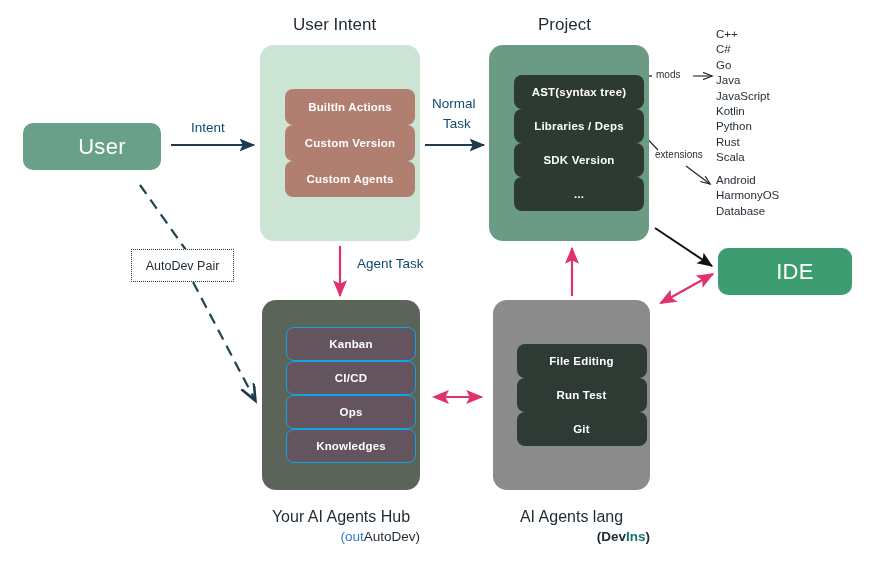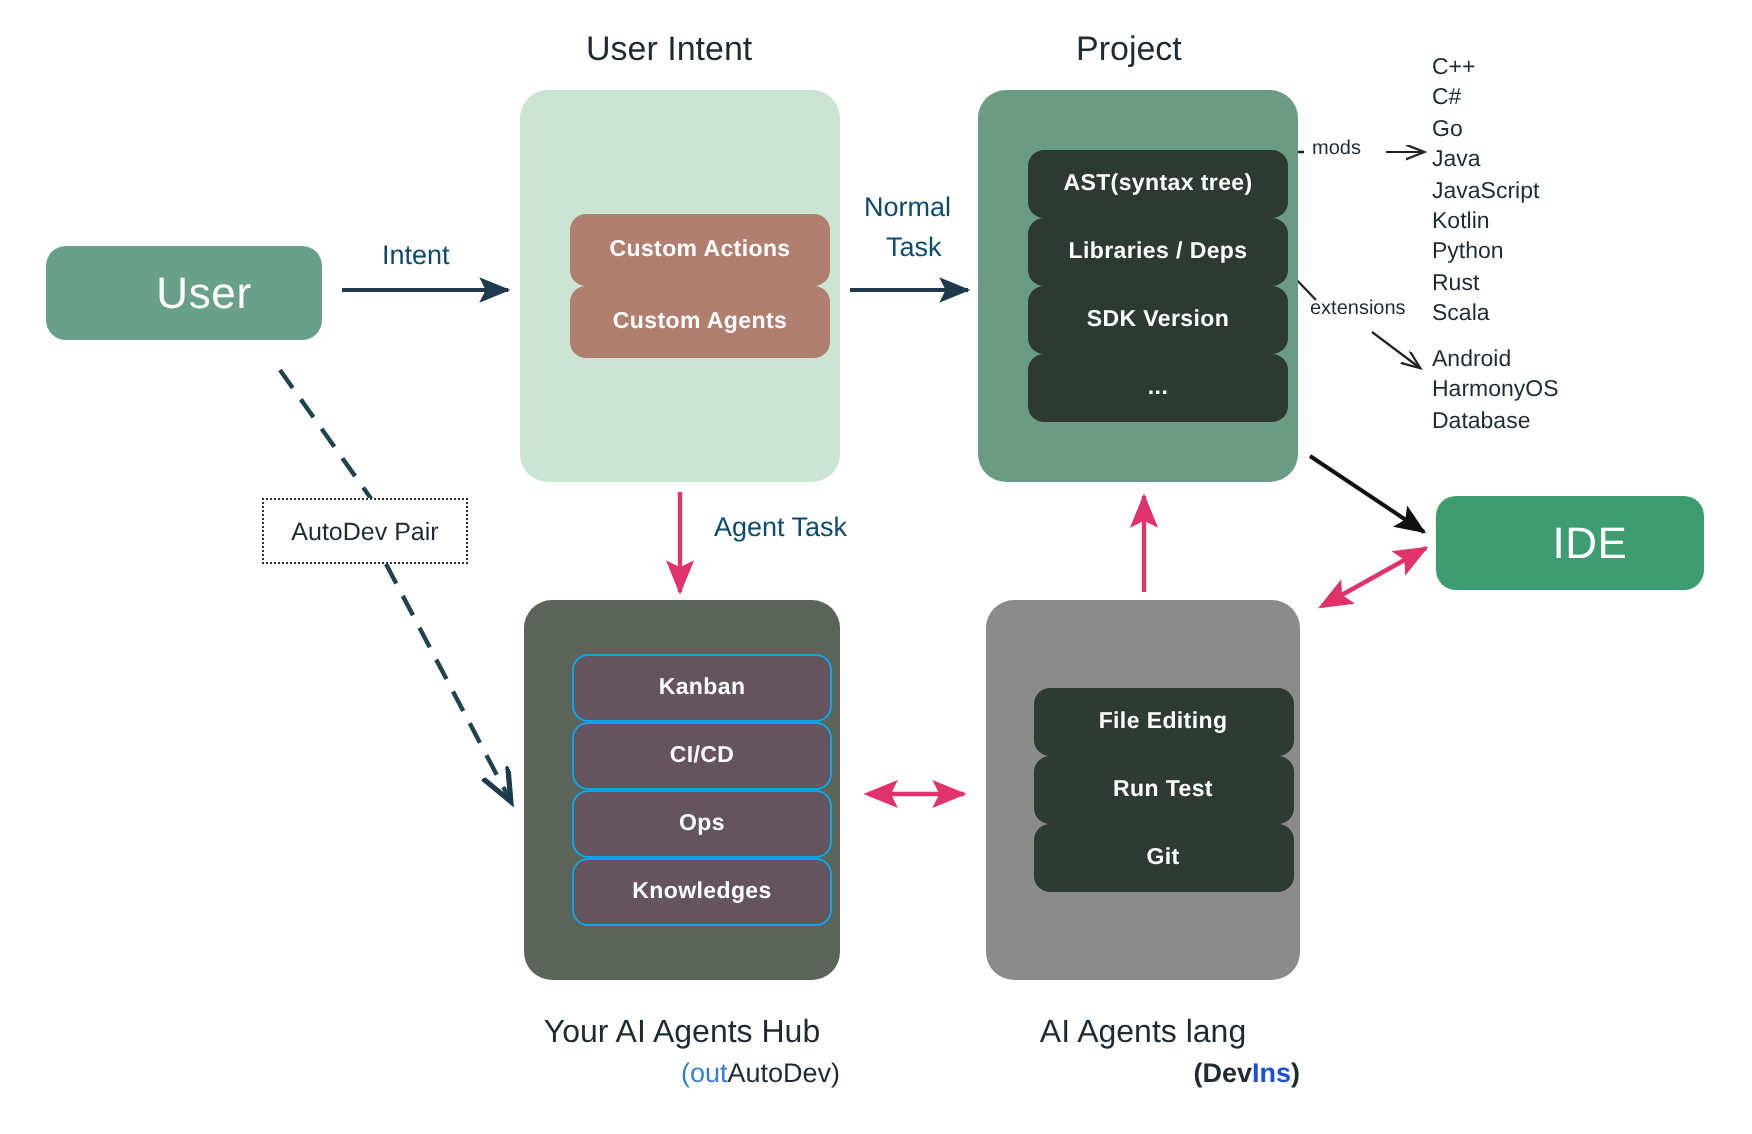--- a/index.html
+++ b/index.html
@@ -137,21 +137,21 @@
     background: #ffffff;
     box-sizing: border-box;
     display: flex;
     align-items: center;
     justify-content: center;
     font-size: 12.5px;
     color: #1f2a33;
   }
 
   .blue { color: #2f7fd4; }
-  .pink { color: #1d4ed8; }
+  .pink { color: #0f766e; }
   .bold { font-weight: bold; }
 </style>
 </head>
 <body>
 
 <div id="canvas">
 
   <svg id="wires" viewBox="0 0 876 567" width="876" height="567">
     <defs>
       <marker id="ah-dark" markerWidth="9" markerHeight="9" refX="7.2" refY="3.2" orient="auto" markerUnits="strokeWidth">
@@ -205,21 +205,24 @@
   <div class="abs pill user-box">
     <span>User</span>
   </div>
 
   <div class="abs pill ide-box">
     <span>IDE</span>
   </div>
 
   <div class="abs panel panel-intent">
     <div class="chip">
-      <span>Custom Actions</span>
+      <span>BuiltIn Actions</span>
+    </div>
+    <div class="chip">
+      <span>Custom Version</span>
     </div>
     <div class="chip">
       <span>Custom Agents</span>
     </div>
   </div>
 
   <div class="abs panel panel-project">
     <div class="chip">
       <span>AST(syntax tree)</span>
     </div>

